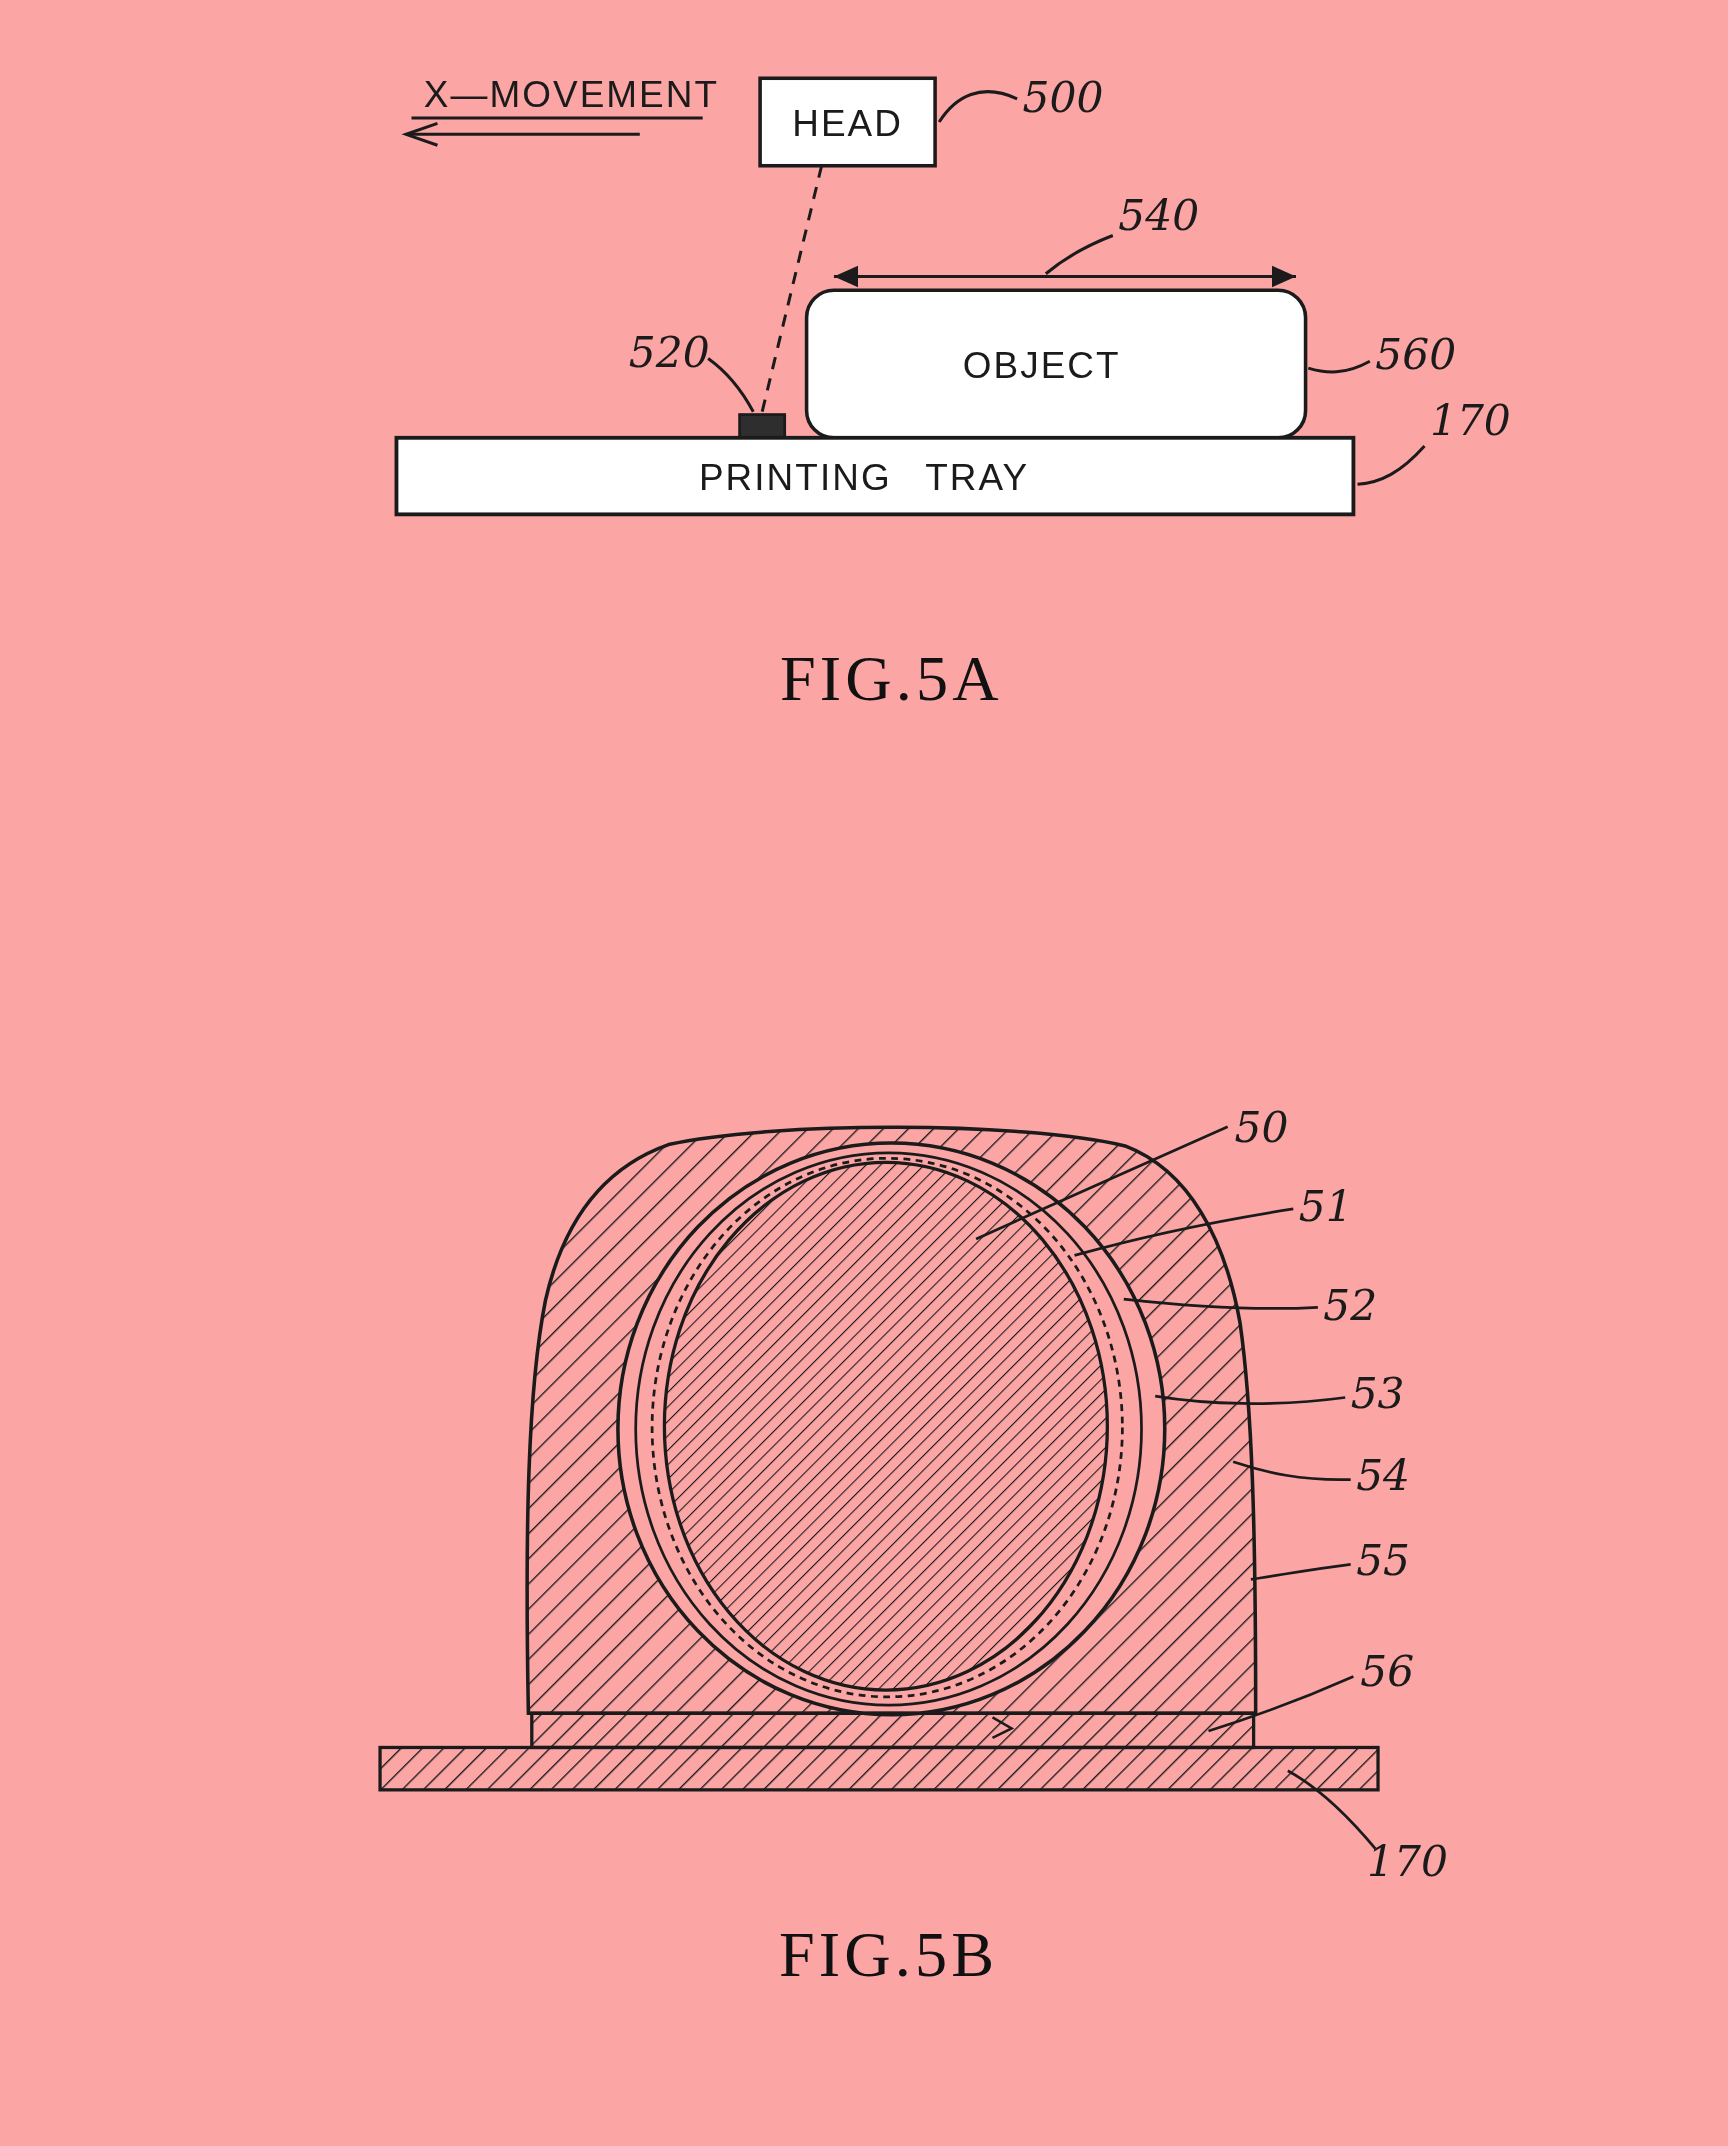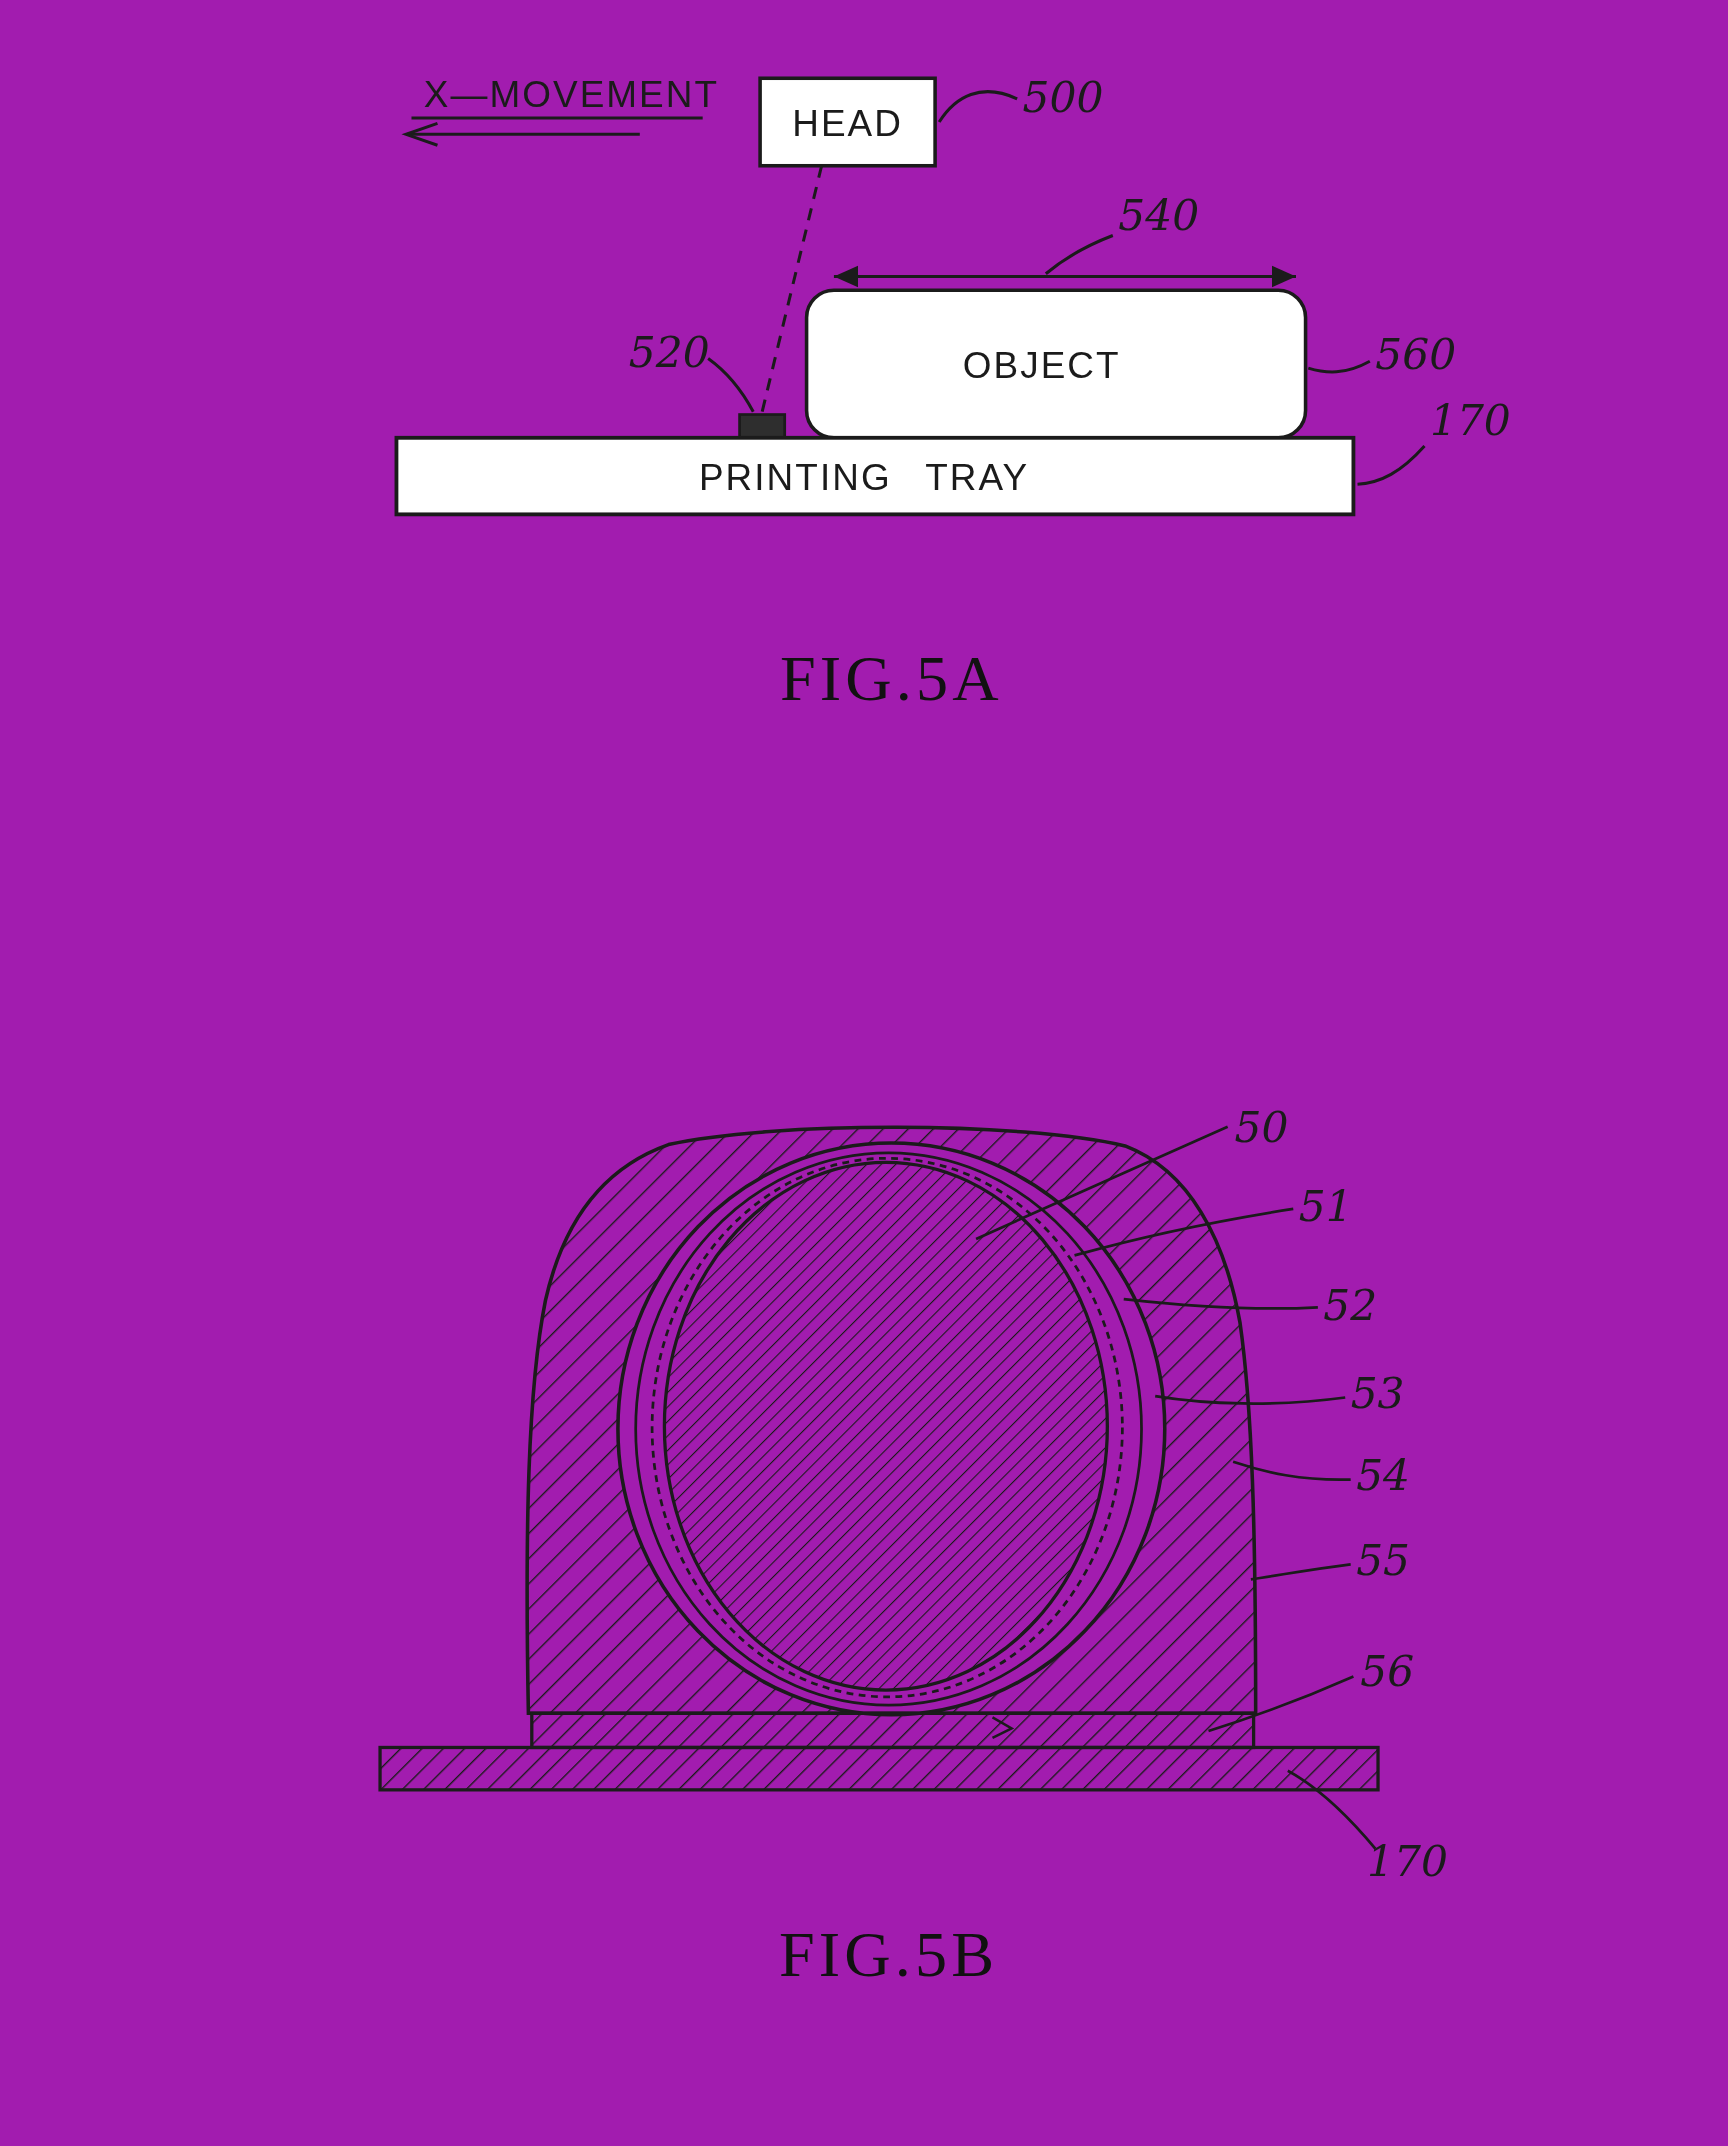--- a/index.html
+++ b/index.html
@@ -4,21 +4,21 @@
 <style>
   html, body {
     margin: 0;
     padding: 0;
     background: #ffffff;
   }
   .page {
     position: relative;
     width: 1728px;
     height: 2147px;
-    background: #a21caf;
+    background: #fca5a5;
     overflow: hidden;
   }
   svg { display: block; }
   .lbl {
     font-family: "Liberation Sans", sans-serif;
     font-size: 27px;
     letter-spacing: 1.5px;
     fill: #1b1b1b;
   }
   .num {

